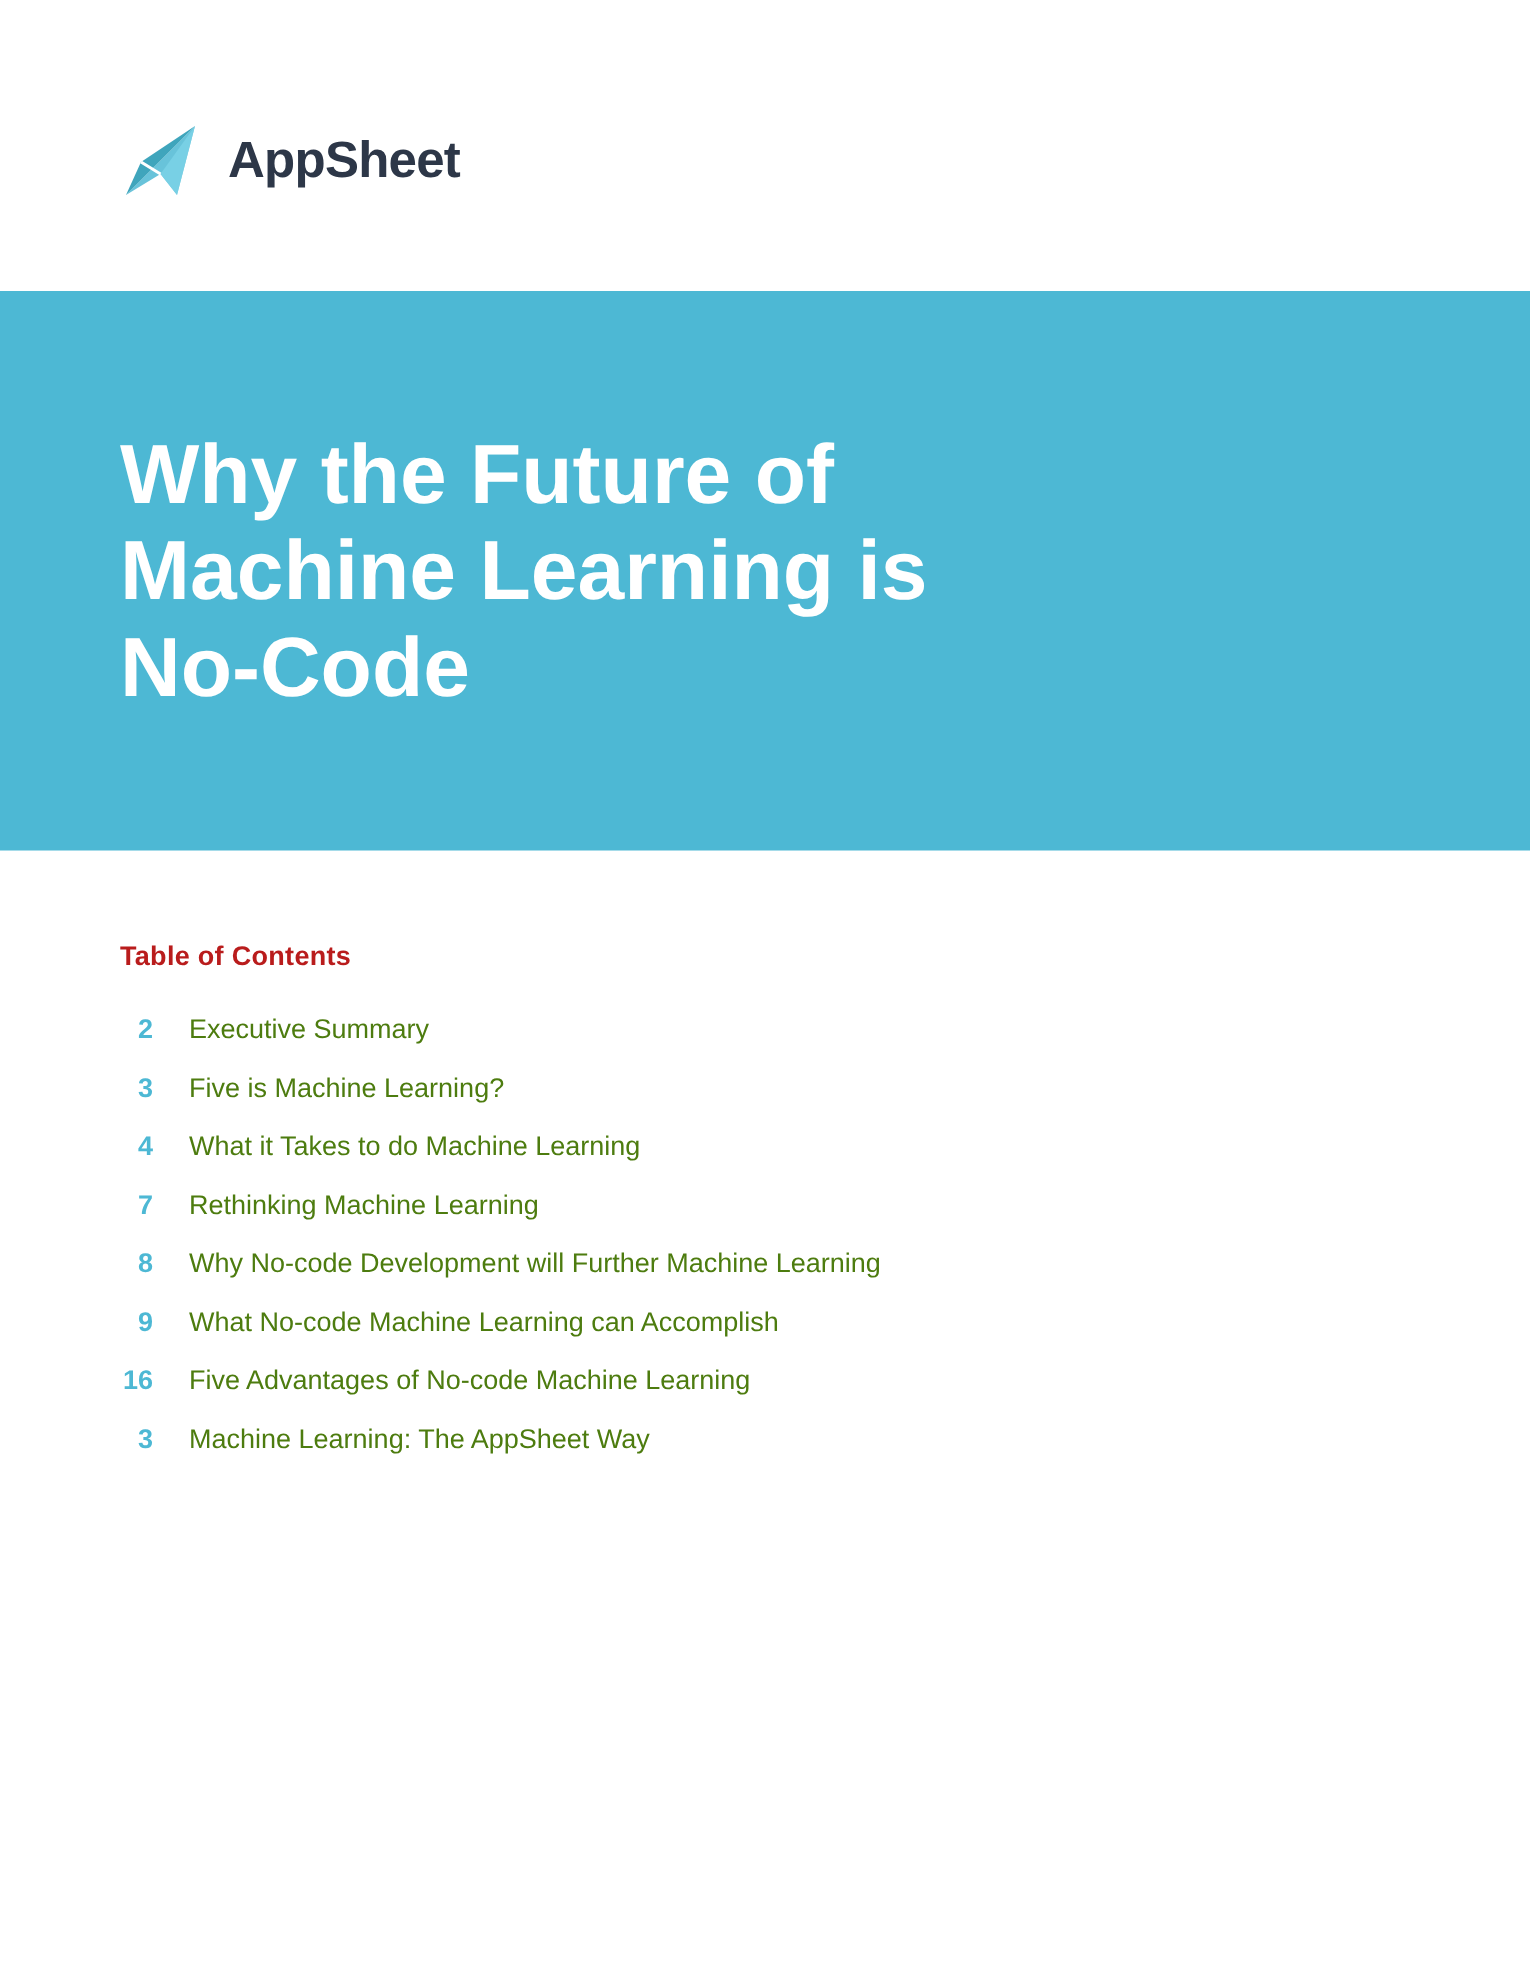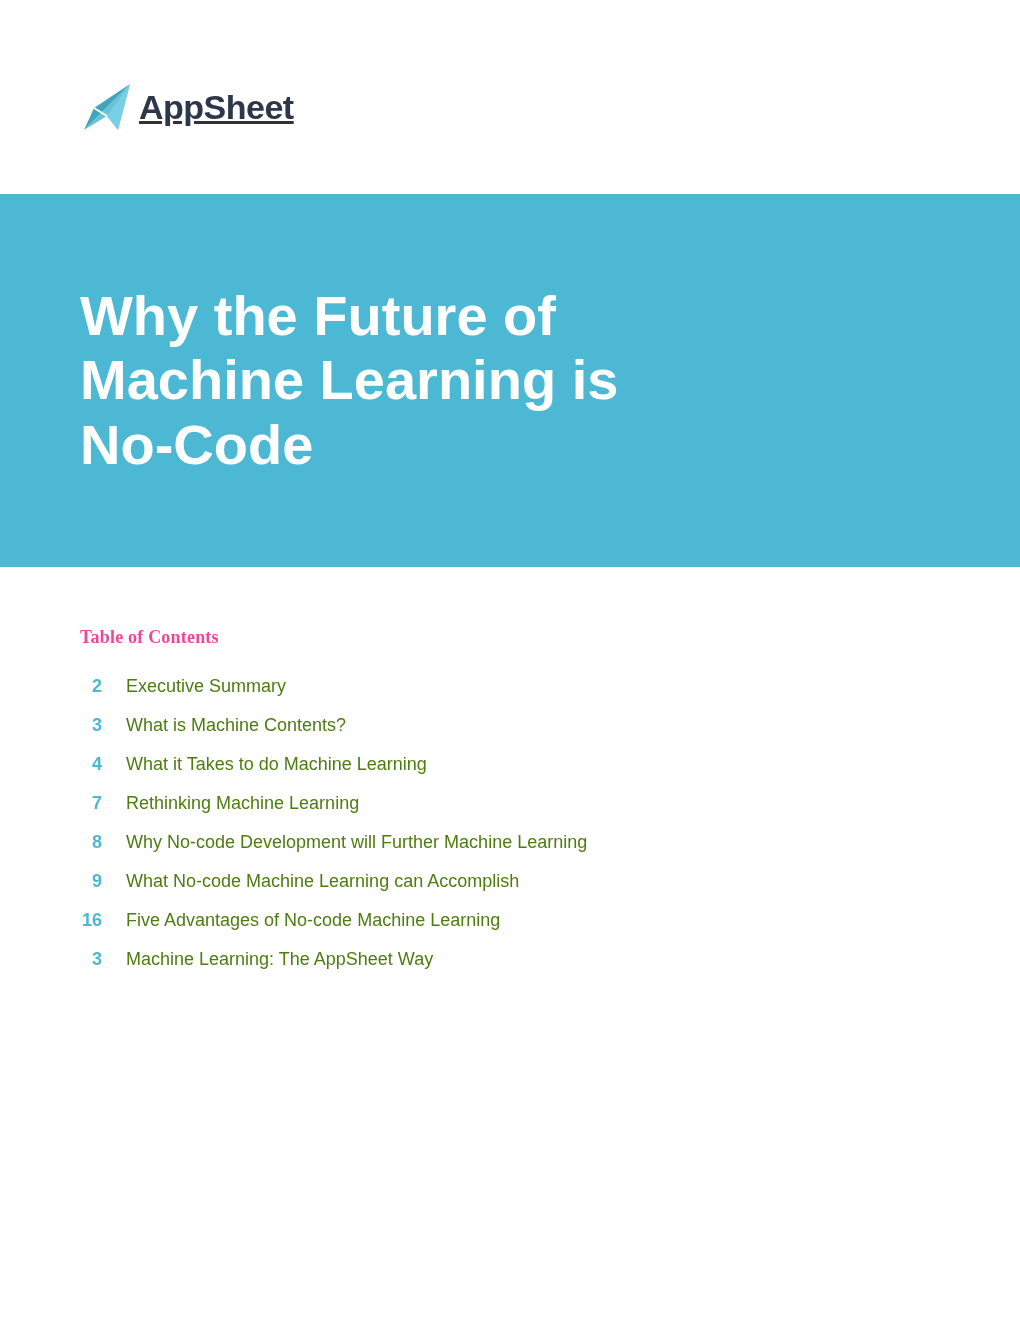--- a/index.html
+++ b/index.html
@@ -24,22 +24,21 @@
     }
 
     
     .header-area {
       padding: 80px 80px 60px 80px;
     }
 
     .logo-container {
       display: flex;
       align-items: center;
-      gap: 5px;
-      text-decoration: underline;
+      gap: 18px;
     }
 
     .logo-icon {
       width: 54px;
       height: 54px;
     }
 
     .logo-text {
       font-size: 34px;
       font-weight: 700;
@@ -66,24 +65,23 @@
     }
 
     
     .toc-section {
       padding: 60px 80px 60px 80px;
     }
 
     .toc-heading {
       font-size: 18px;
       font-weight: 700;
-      color: #ec4899;
+      color: #b91c1c;
       margin-bottom: 28px;
       letter-spacing: 0.2px;
-      font-family: Liberation Serif, serif;
     }
 
     .toc-list {
       list-style: none;
       display: flex;
       flex-direction: column;
       gap: 18px;
     }
 
     .toc-item {
@@ -133,21 +131,21 @@
   <div class="toc-section">
     <div class="toc-heading">Table of Contents</div>
     <ul class="toc-list">
 
     <li class="toc-item">
           <span class="toc-number">2</span>
           <span class="toc-label">Executive Summary</span>
         </li>
         <li class="toc-item">
           <span class="toc-number">3</span>
-          <span class="toc-label">What is Machine Contents?</span>
+          <span class="toc-label">Five is Machine Learning?</span>
         </li>
         <li class="toc-item">
           <span class="toc-number">4</span>
           <span class="toc-label">What it Takes to do Machine Learning</span>
         </li>
         <li class="toc-item">
           <span class="toc-number">7</span>
           <span class="toc-label">Rethinking Machine Learning</span>
         </li>
         <li class="toc-item">

